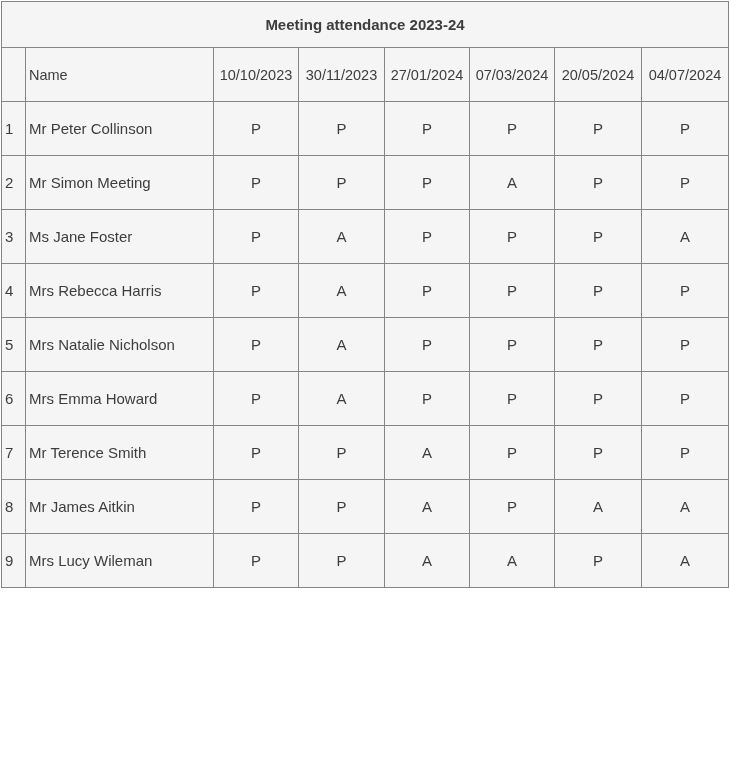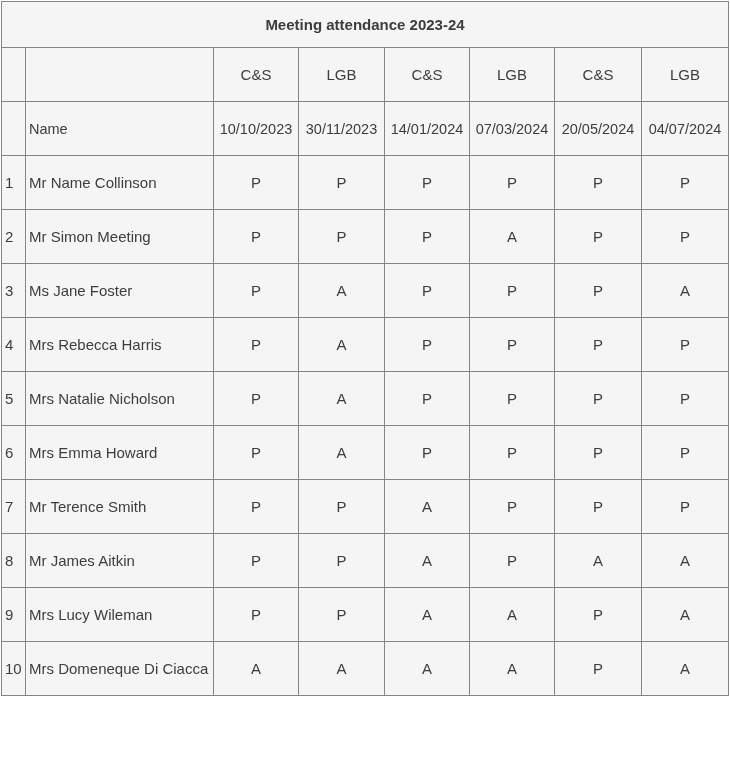--- a/index.html
+++ b/index.html
@@ -57,45 +57,35 @@
     <col style="width:86px">
     <col style="width:85px">
     <col style="width:85px">
     <col style="width:87px">
     <col style="width:87px">
   </colgroup>
   <thead>
     <tr class="title-row">
       <th colspan="8">Meeting attendance 2023-24</th>
     </tr>
-    <tr class="types-row">
-      <td class="c-num"></td>
-      <td class="c-name"></td>
-      <th>C&amp;S</th>
-      <th>LGB</th>
-      <th>C&amp;S</th>
-      <th>LGB</th>
-      <th>C&amp;S</th>
-      <th>LGB</th>
-    </tr>
     <tr class="dates-row">
       <td class="c-num"></td>
       <th class="c-name">Name</th>
       <th>10/10/2023</th>
       <th>30/11/2023</th>
-      <th>14/01/2024</th>
+      <th>27/01/2024</th>
       <th>07/03/2024</th>
       <th>20/05/2024</th>
       <th>04/07/2024</th>
     </tr>
   </thead>
   <tbody id="table-body">
       <tr>
         <td class="c-num">1</td>
-        <td class="c-name">Mr Name Collinson</td>
+        <td class="c-name">Mr Peter Collinson</td>
         <td>P</td>
         <td>P</td>
         <td>P</td>
         <td>P</td>
         <td>P</td>
         <td>P</td>
       </tr>
       <tr>
         <td class="c-num">2</td>
         <td class="c-name">Mr Simon Meeting</td>
@@ -169,24 +159,14 @@
       <tr>
         <td class="c-num">9</td>
         <td class="c-name">Mrs Lucy Wileman</td>
         <td>P</td>
         <td>P</td>
         <td>A</td>
         <td>A</td>
         <td>P</td>
         <td>A</td>
       </tr>
-      <tr>
-        <td class="c-num">10</td>
-        <td class="c-name">Mrs Domeneque Di Ciacca</td>
-        <td>A</td>
-        <td>A</td>
-        <td>A</td>
-        <td>A</td>
-        <td>P</td>
-        <td>A</td>
-      </tr>
     </tbody>
 </table>
 
 </body></html>

